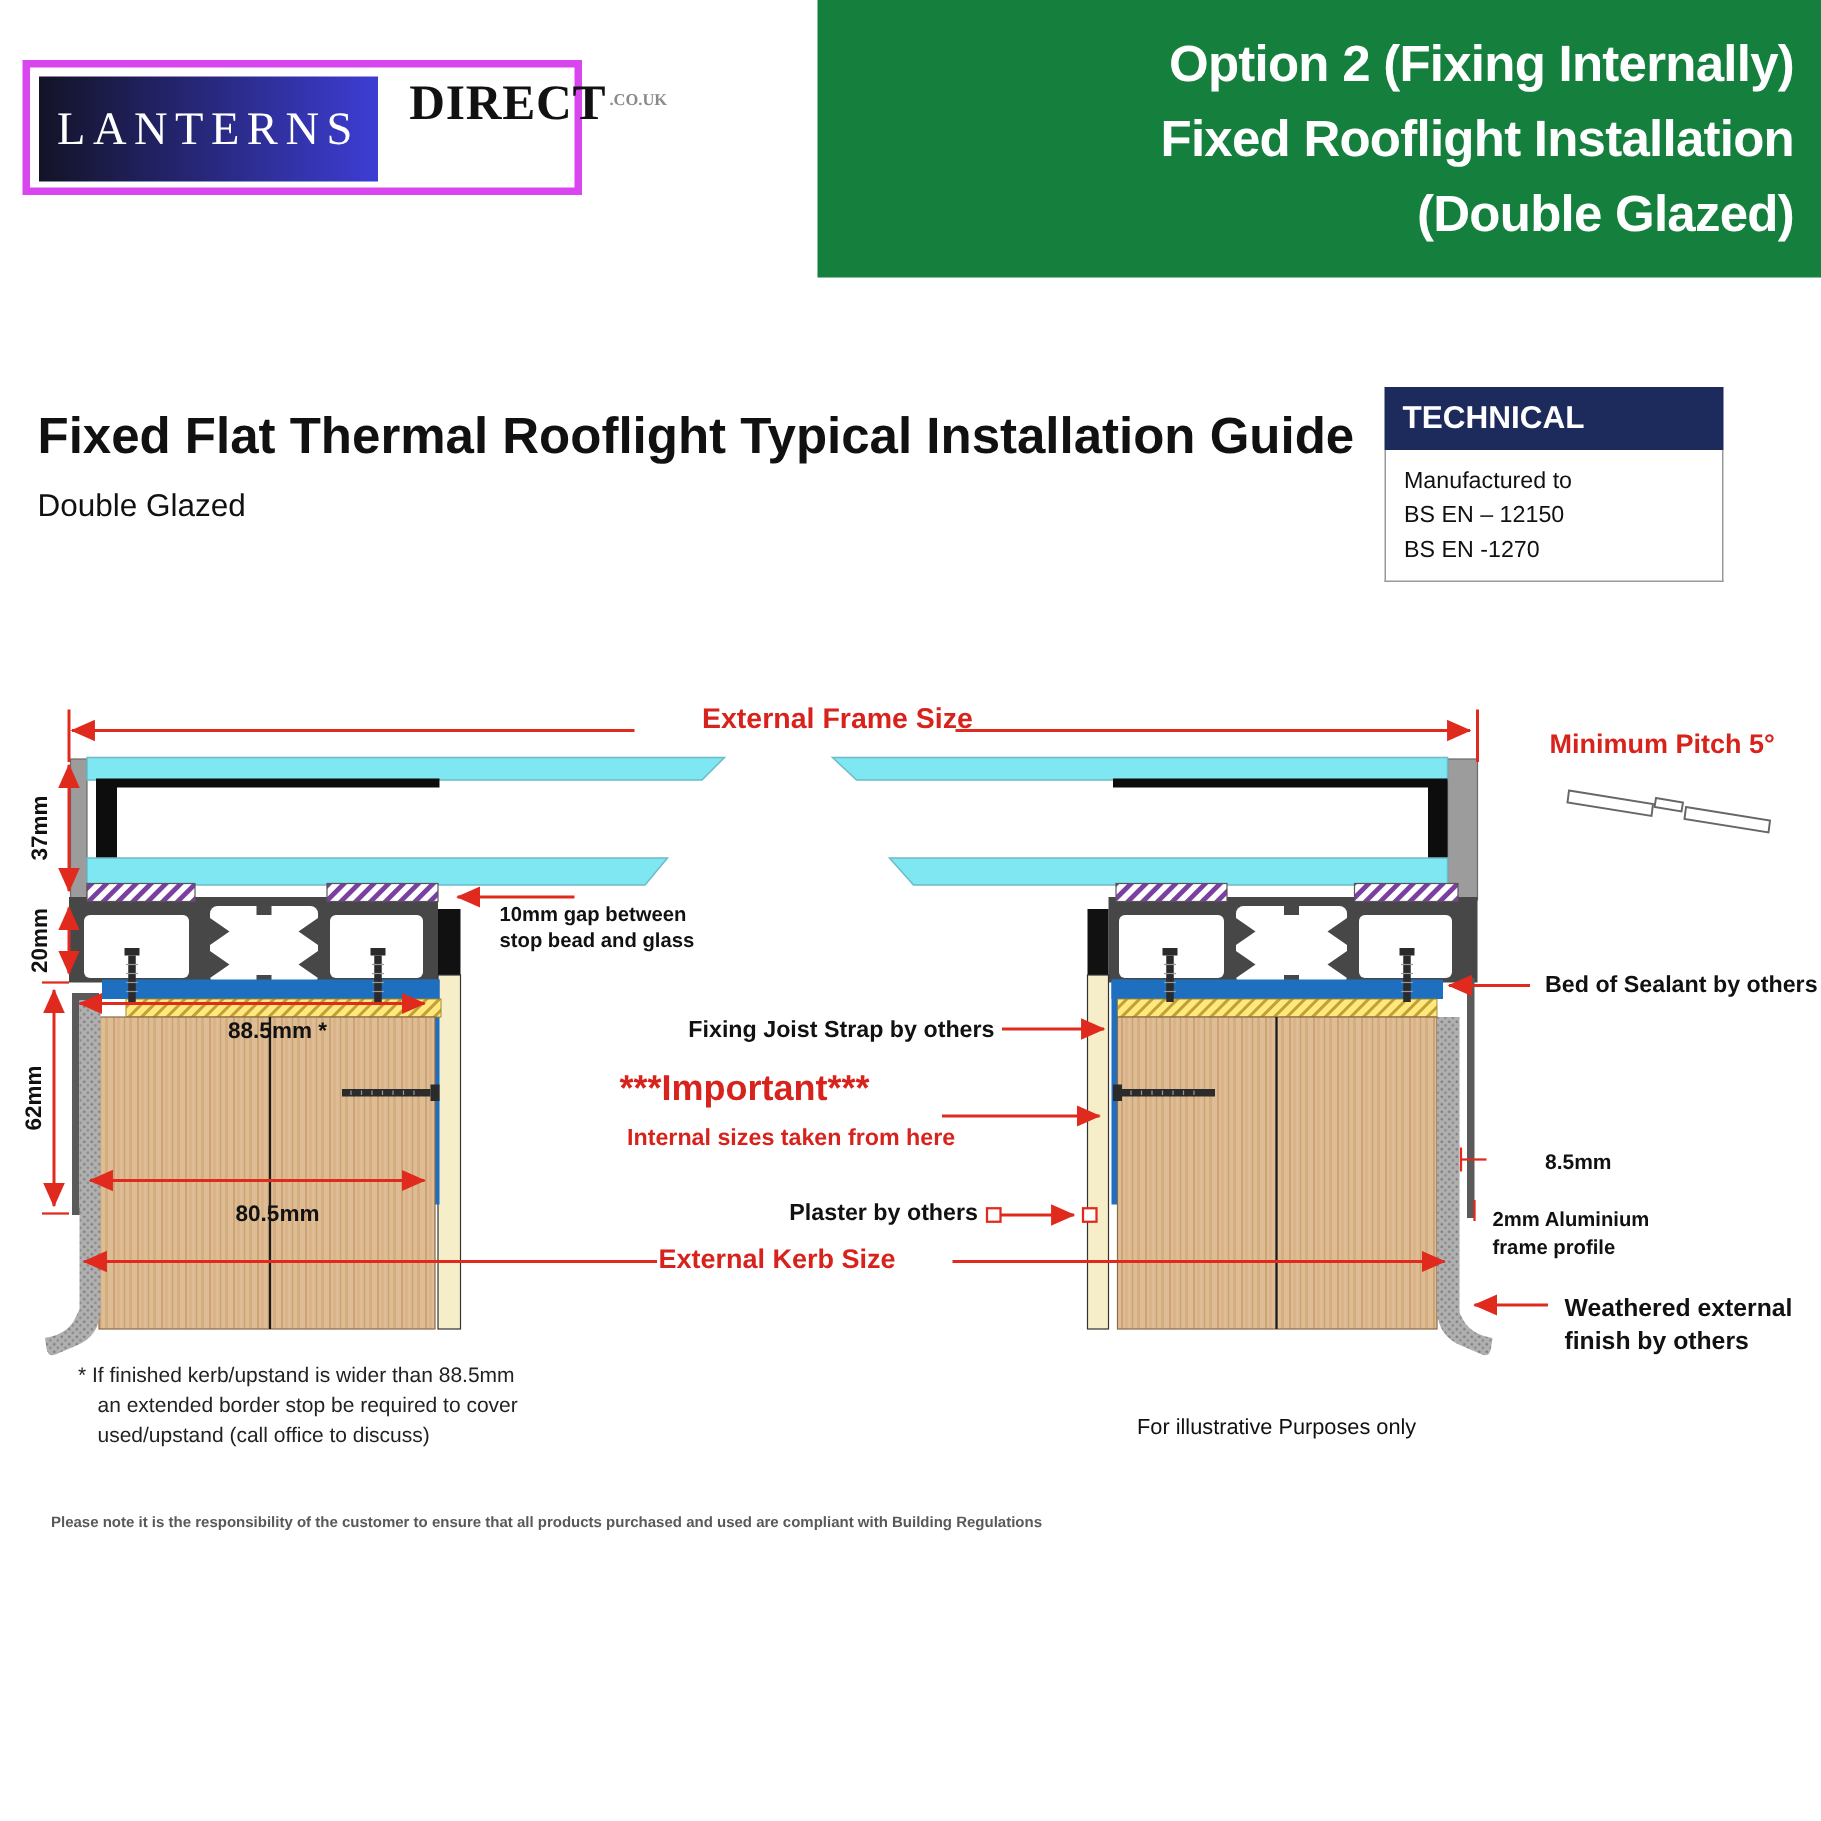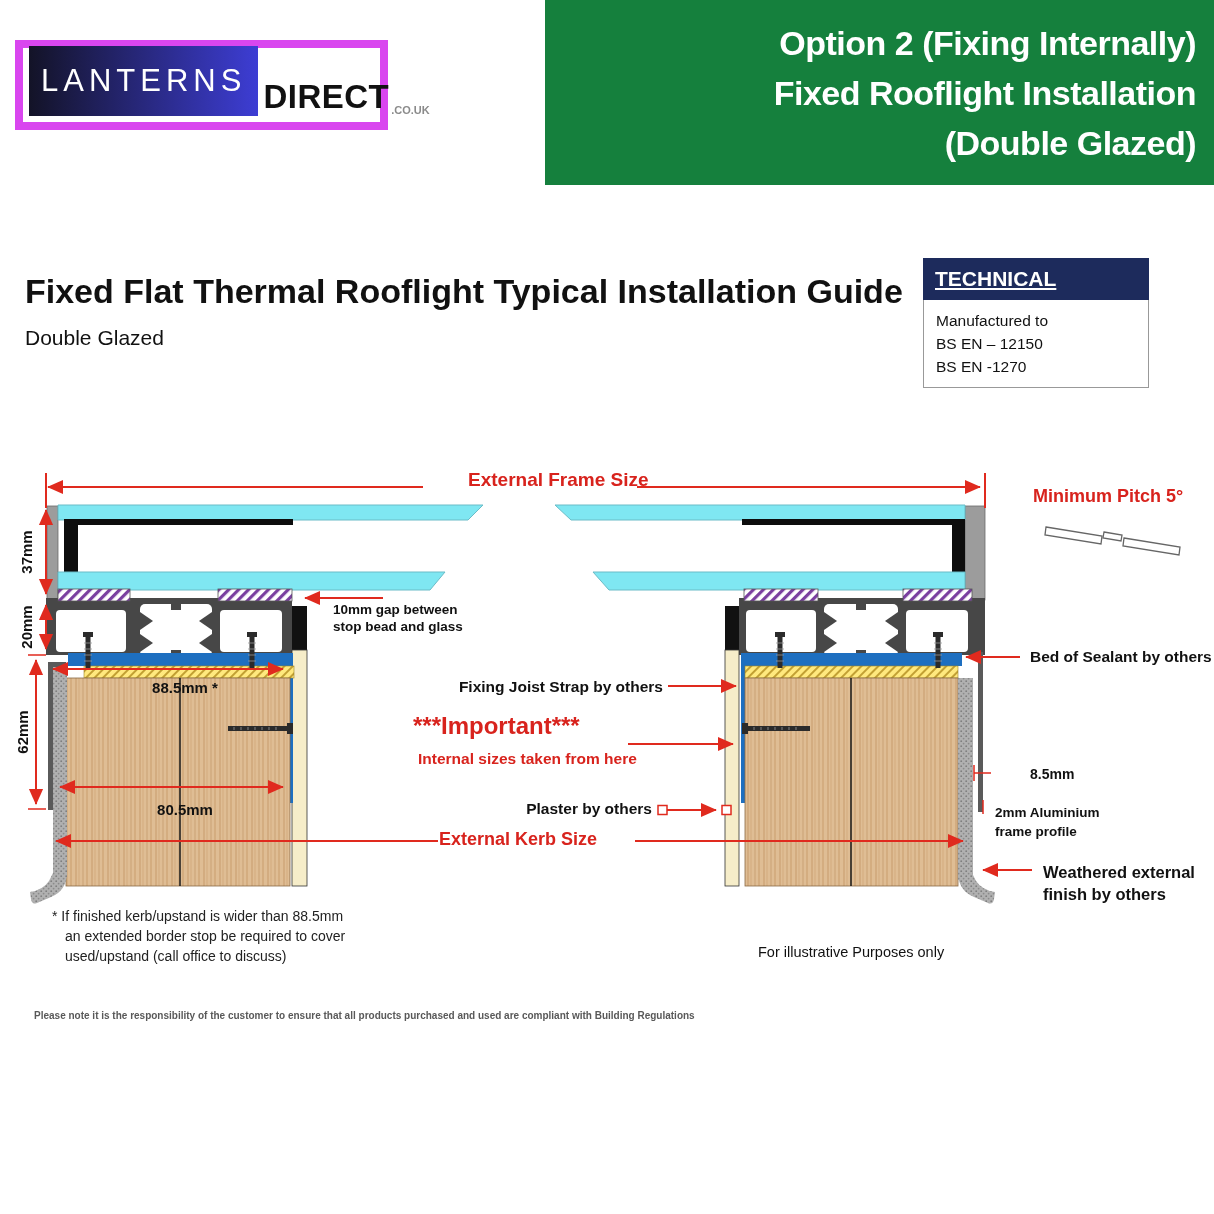--- a/index.html
+++ b/index.html
@@ -4,30 +4,30 @@
 <style>
   html,body{margin:0;padding:0;background:#fff;}
   #page{position:relative;width:1214px;height:1214px;background:#fff;overflow:hidden;
         font-family:"Liberation Sans",sans-serif;color:#111;}
   .abs{position:absolute;}
   
   #banner{left:545px;top:0;width:669px;height:185px;background:#15803d;color:#fff;
           display:flex;flex-direction:column;justify-content:center;align-items:flex-end;
           padding-right:18px;box-sizing:border-box;}
   #banner div{font-size:34px;line-height:50px;letter-spacing:-0.5px;font-weight:600;}
-  #logo{left:15px;top:40px;width:373px;height:90px;border:8px solid #d946ef;background:#fff;
-        display:flex;align-items:flex-end;box-sizing:border-box;padding:6px;}
+  #logo{left:15px;top:40px;width:373px;height:90px;border:5px solid #d946ef;background:#fff;
+        display:flex;align-items:flex-start;box-sizing:border-box;padding:6px;font-family:Liberation Serif, serif;}
   #logo .blue{background:linear-gradient(90deg,#131327,#3d3dd4);color:#fff;height:70px;
         display:flex;align-items:center;padding:0 12px;font-size:31px;letter-spacing:5px;font-weight:400;}
-  #logo .direct{font-size:33px;font-weight:bold;color:#111;margin-left:5px;letter-spacing:0.5px;}
+  #logo .direct{font-size:33px;font-weight:bold;color:#111;margin-left:21px;letter-spacing:0.5px;}
   #logo .tld{font-size:11px;font-weight:bold;color:#8a8a8a;margin-top:10px;margin-left:2px;}
   #title{left:25px;top:272px;font-size:34px;font-weight:bold;}
   #subtitle{left:25px;top:326px;font-size:21px;}
   #techbox{left:923px;top:258px;width:226px;box-sizing:border-box;}
-  #techhead{background:#1d2b5c;color:#fff;font-weight:bold;font-size:21px;padding:9px 12px;text-decoration:underline;}
+  #techhead{background:#1d2b5c;color:#fff;font-weight:bold;font-size:21px;padding:9px 12px;}
   #techbody{border:1px solid #999;border-top:none;background:#fff;padding:9px 12px;
             font-size:15.5px;line-height:23px;color:#111;}
   
   .lbl{position:absolute;font-size:15.5px;font-weight:bold;color:#111;white-space:nowrap;}
   .red{color:#d8231d;}
   .vlabel{position:absolute;width:60px;height:18px;text-align:center;transform:rotate(-90deg);
           font-weight:bold;font-size:15px;color:#111;}
   #ext-frame-label{left:420px;top:469px;width:180px;text-align:center;font-size:19px;margin-left:48px;}
   #dim885{left:115px;top:679px;width:140px;text-align:center;font-size:15px;}
   #dim805{left:115px;top:801px;width:140px;text-align:center;font-size:15px;}

